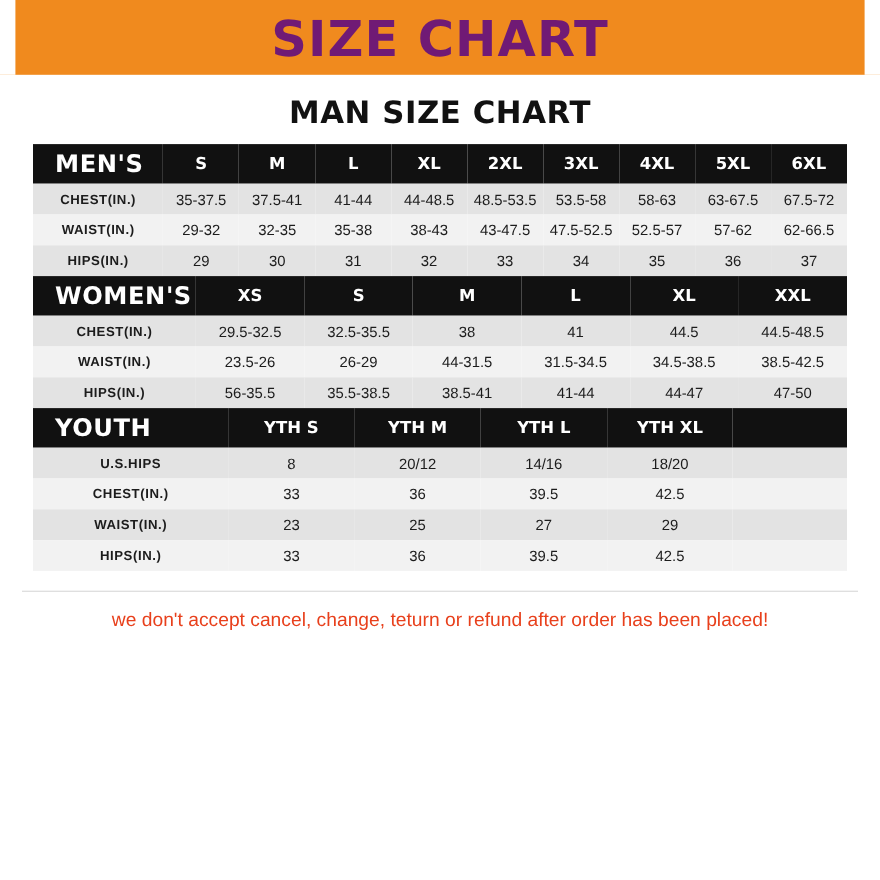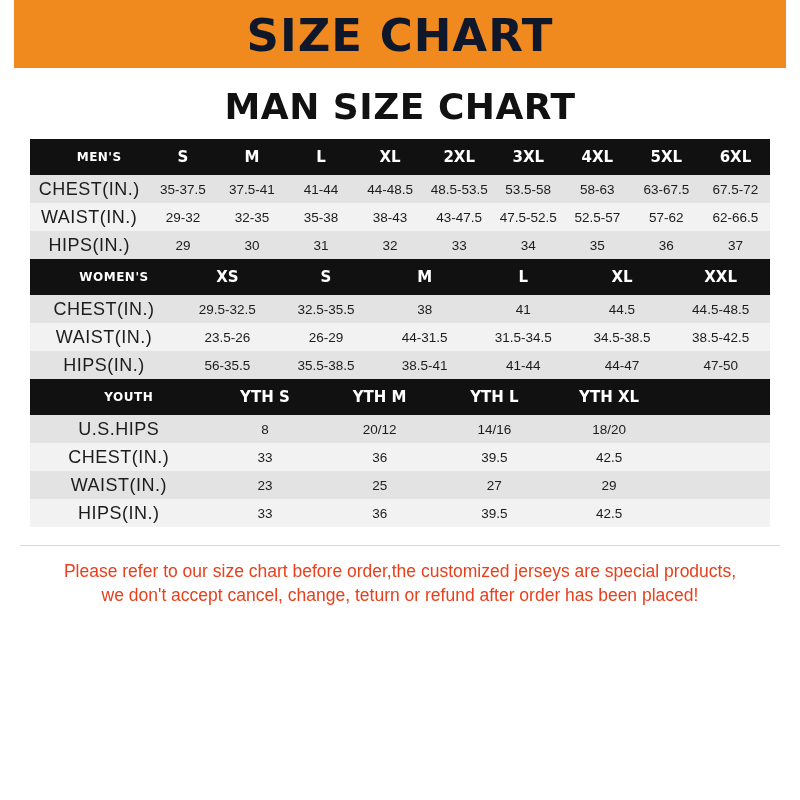--- a/index.html
+++ b/index.html
@@ -33,33 +33,33 @@
     height: 68px;
     background: #ffffff;
   }
   .header-band .white-strip-left { left: 0; }
   .header-band .white-strip-right { right: 0; }
   .header-title {
     font-family: "DejaVu Sans", sans-serif;
     font-weight: bold;
     font-size: 45px;
     letter-spacing: 1px;
-    color: #0f172a;
+    color: #701a75;
     line-height: 1;
     margin-top: 2px;
   }
 
   .section {
     width: 800px;
   }
   .section-title {
     text-align: center;
     font-family: "DejaVu Sans", sans-serif;
     font-weight: bold;
-    font-size: 36px;
+    font-size: 28px;
     color: #111111;
     letter-spacing: 0.5px;
   }
   .table-wrap {
     margin: 0 auto;
     width: 740px;
   }
   table.size-table {
     width: 100%;
     border-collapse: collapse;
@@ -78,31 +78,31 @@
     background: #111111;
   }
   table.size-table thead th {
     color: #ffffff;
     font-weight: bold;
     font-size: 15px;
     height: 36px;
     font-family: "DejaVu Sans", sans-serif;
   }
   table.size-table thead th.rowlabel {
-    text-align: center;
+    text-align: left;
     padding-left: 20px;
-    font-size: 12px;
+    font-size: 22px;
     letter-spacing: 0.5px;
   }
   table.size-table tbody tr.band-light { background: #e3e3e3; }
   table.size-table tbody tr.band-mid { background: #f2f2f2; }
   table.size-table tbody td.rowlabel {
     text-align: center;
-    font-weight: normal;
-    font-size: 18px;
+    font-weight: bold;
+    font-size: 12px;
     letter-spacing: 0.5px;
   }
 
   
   .footer-note {
     margin: 0 auto;
     width: 756px;
     text-align: center;
     color: #e8401c;
     font-size: 17.5px;
@@ -282,17 +282,16 @@
             <td></td>
           </tr>
         </tbody>
       </table>
     </div>
   </div>
 
   <div class="divider-line" style="margin-top:18px;"></div>
 
   <div class="footer-note" style="margin-top:14px;">
-    <span class="footer-line">Please refer to our size chart before order,the customized jerseys are special products,</span>
     <span class="footer-line">we don't accept cancel, change, teturn or refund after order has been placed!</span>
   </div>
 
 </div>
 
 </body></html>

